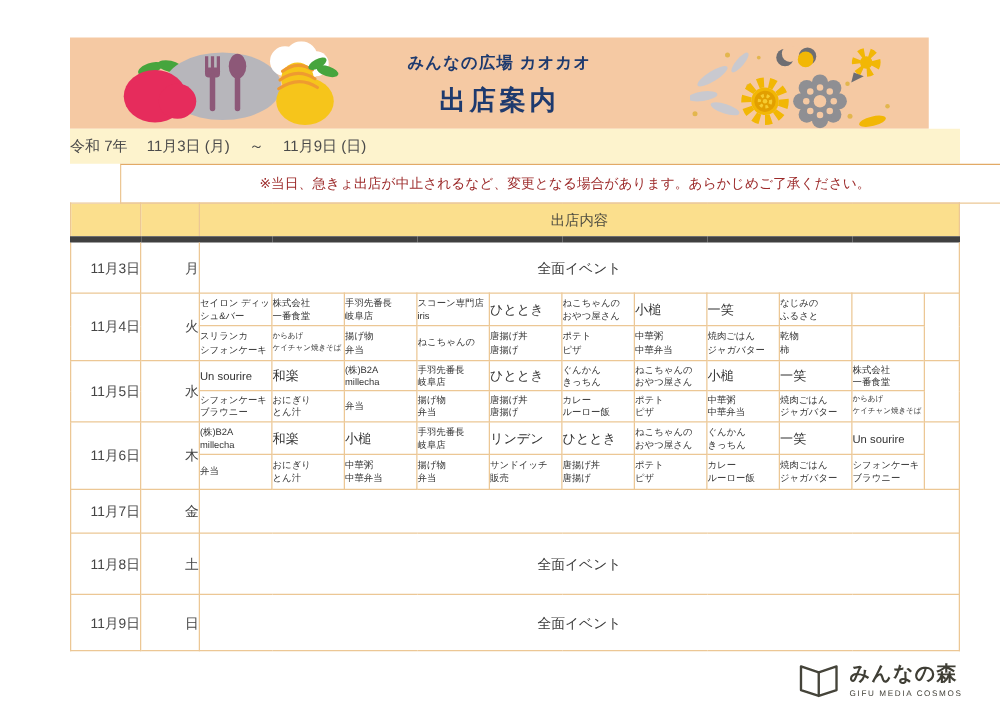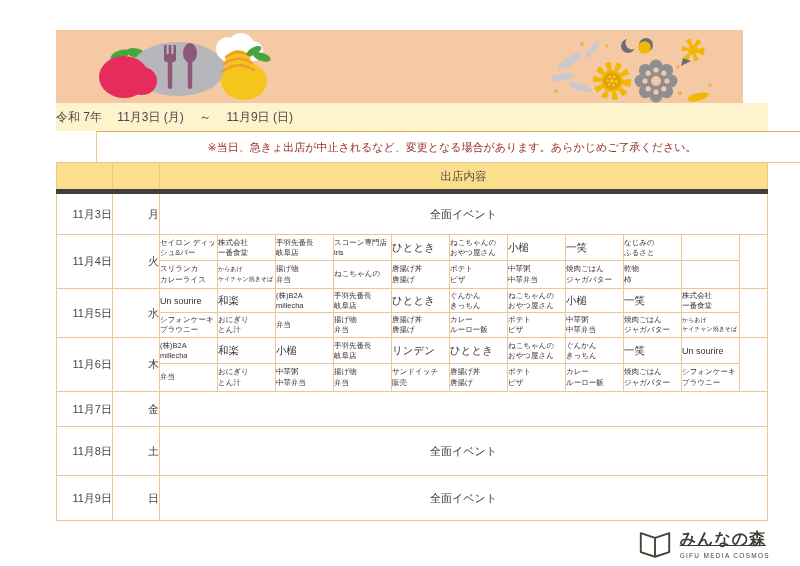--- a/index.html
+++ b/index.html
@@ -27,21 +27,21 @@
   td.c-date,td.c-day{text-align:right;font-size:11px;color:#454545;}
   td.c-event{text-align:center;font-size:11px;color:#3a3a3a;}
   td.v-name,td.v-items{padding:1px 2px 1px 4px;white-space:pre-line;vertical-align:middle;color:#333;}
   .v-lg{font-size:10.5px;}
   .v-md{font-size:9px;}
   .v-sm{font-size:7.5px;line-height:1.3;}
   .i-sm{font-size:7.5px;line-height:1.35;}
   .i-xs{font-size:6px;line-height:1.55;}
   
   .flogo{position:absolute;right:30px;bottom:6px;display:flex;align-items:center;gap:7px;color:#3f3e35;}
-  .flogo .lt{font-size:16px;font-weight:bold;letter-spacing:1px;text-decoration:underline;}
+  .flogo .lt{font-size:16px;font-weight:bold;letter-spacing:1px;}
   .flogo .ls{font-size:6.5px;letter-spacing:1.3px;margin-top:2px;}
 </style>
 </head>
 <body>
 
 <div class="page">
 
   <div class="band">
     <svg class="deco-left" width="195" height="68" viewBox="0 0 195 68">
       <ellipse cx="42" cy="22" rx="10" ry="4.5" fill="#46a53d" transform="rotate(-20 42 22)"></ellipse>
@@ -70,20 +70,24 @@
       <ellipse cx="166" cy="48" rx="23" ry="19" fill="#f6c51b"></ellipse>
       <g fill="none" stroke="#ef9b30" stroke-width="2.5" stroke-linecap="round">
         <path d="M148 24 q12 -9 24 -1"></path>
         <path d="M146 31 q14 -10 28 -1"></path>
         <path d="M145 38 q16 -11 31 -1"></path>
       </g>
       <ellipse cx="184" cy="24" rx="9" ry="4" fill="#46a53d" transform="rotate(18 184 24)"></ellipse>
       <ellipse cx="176" cy="18" rx="8" ry="3.6" fill="#46a53d" transform="rotate(-28 176 18)"></ellipse>
     </svg>
 
+    <div class="titles">
+      <div class="subtitle">みんなの広場 カオカオ</div>
+      <div class="title">出店案内</div>
+    </div>
 
     <svg class="deco-right" width="165" height="66" viewBox="0 0 165 66">
       <g fill="#c9c9cf">
         <ellipse cx="18" cy="24" rx="14" ry="4" transform="rotate(-32 18 24)"></ellipse>
         <ellipse cx="10" cy="40" rx="12" ry="3.8" transform="rotate(-8 10 40)"></ellipse>
         <ellipse cx="28" cy="50" rx="12" ry="3.8" transform="rotate(18 28 50)"></ellipse>
         <ellipse cx="40" cy="13" rx="10" ry="3.2" transform="rotate(-50 40 13)"></ellipse>
       </g>
       <g fill="#e3b64e">
         <circle cx="30" cy="7" r="2"></circle>
@@ -179,21 +183,21 @@
 おやつ屋さん</td>
           <td class="v-name v-lg">小槌</td>
           <td class="v-name v-lg">一笑</td>
           <td class="v-name v-sm">なじみの
 ふるさと</td>
           <td class="v-name"></td>
           <td class="c-strip" rowspan="2"></td>
         </tr>
         <tr class="r-vitems" style="height: 28px;">
           <td class="v-items i-sm">スリランカ
-カレーライス</td>
+シフォンケーキ</td>
           <td class="v-items i-xs">からあげ
 ケイチャン焼きそば</td>
           <td class="v-items i-sm">揚げ物
 弁当</td>
           <td class="v-items i-sm">ねこちゃんの</td>
           <td class="v-items i-sm">唐揚げ丼
 唐揚げ</td>
           <td class="v-items i-sm">ポテト
 ピザ</td>
           <td class="v-items i-sm">中華粥

